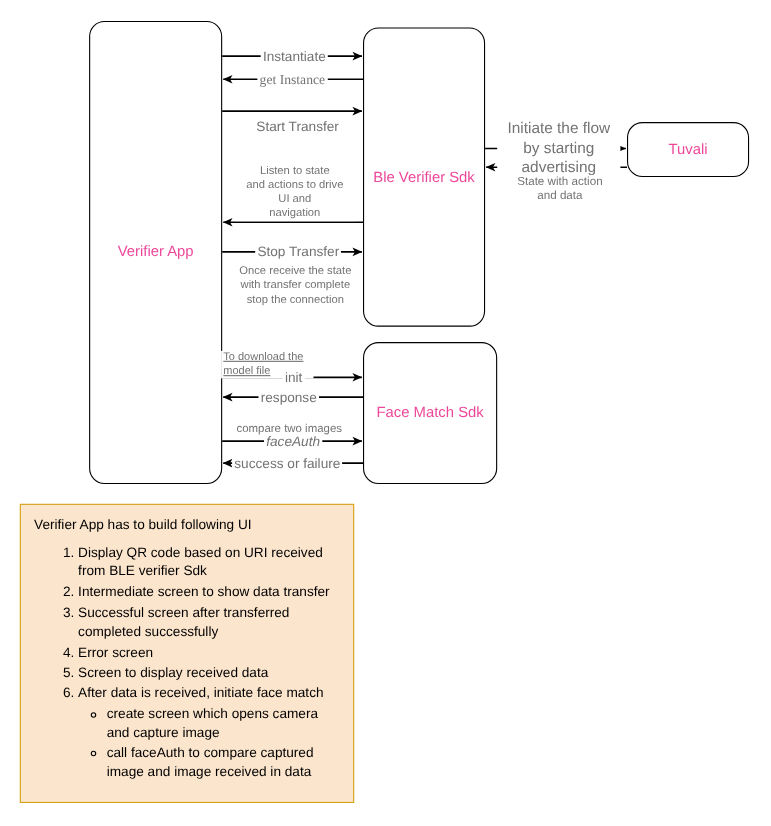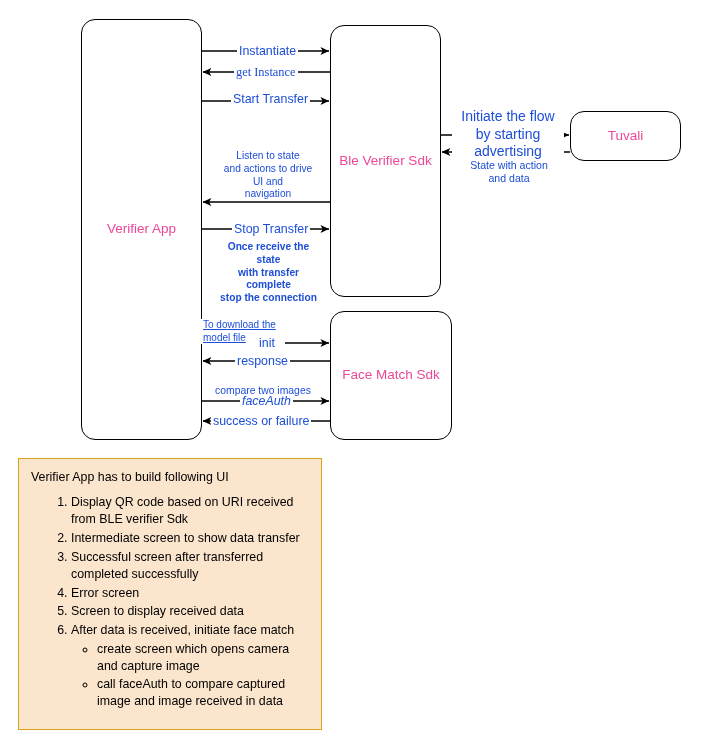--- a/index.html
+++ b/index.html
@@ -36,21 +36,21 @@
     line-height: 1.2;
     text-align: center;
     color: #ec4899;
     white-space: nowrap;
   }
   .edge-label {
     position: absolute;
     font-size: 12.4px;
     line-height: 1.15;
     text-align: center;
-    color: #1d4ed8;
+    color: #737373;
     background: #ffffff;
     padding: 0 2px;
     white-space: nowrap;
   }
   .edge-label.small {
     font-size: 10.2px;
     line-height: 1.25;
   }
   .edge-label.multiline {
     white-space: normal;
@@ -129,27 +129,27 @@
 </div>
 
 <div class="node" style="left:570px; top:111px; width:111px; height:50px;">
   <span class="node-label">Tuvali</span>
 </div>
 
 <div class="edge-label" style="left:237px; top:44px;">Instantiate</div>
 
 <div class="edge-label" style="left:234px; top:65px;font-family:Liberation Serif, serif;">get Instance</div>
 
-<div class="edge-label" style="left:231px; top:92px;">Start Transfer</div>
+<div class="edge-label" style="left:231px; top:108px;">Start Transfer</div>
 
 <div class="edge-label small multiline" style="left:213px; top:150px; width:106px;">Listen to state<br>and actions to drive<br>UI and<br>navigation</div>
 
 <div class="edge-label" style="left:232px; top:222px;">Stop Transfer</div>
 
-<div class="edge-label small multiline" style="left:215px; top:241px; width:103px; font-weight:700;">Once receive the state<br>with transfer complete<br>stop the connection</div>
+<div class="edge-label small multiline" style="left:215px; top:241px; width:103px; font-weight:400;">Once receive the state<br>with transfer complete<br>stop the connection</div>
 
 <div class="edge-label small multiline" style="left:452px; top:108px; width:108px; font-size:14px;">Initiate the flow<br>by starting advertising</div>
 
 <div class="edge-label small multiline" style="left:464px; top:159px; width:86px; font-size:10.6px;">State with action<br>and data</div>
 
 <div class="edge-label small multiline" style="left:201px; top:319px; width:80px; font-size:10px; text-align:left;text-decoration:underline;">To download the<br>model file</div>
 
 <div class="edge-label" style="left:257px; top:336px;">init</div>
 
 <div class="edge-label" style="left:235px; top:354px;">response</div>

